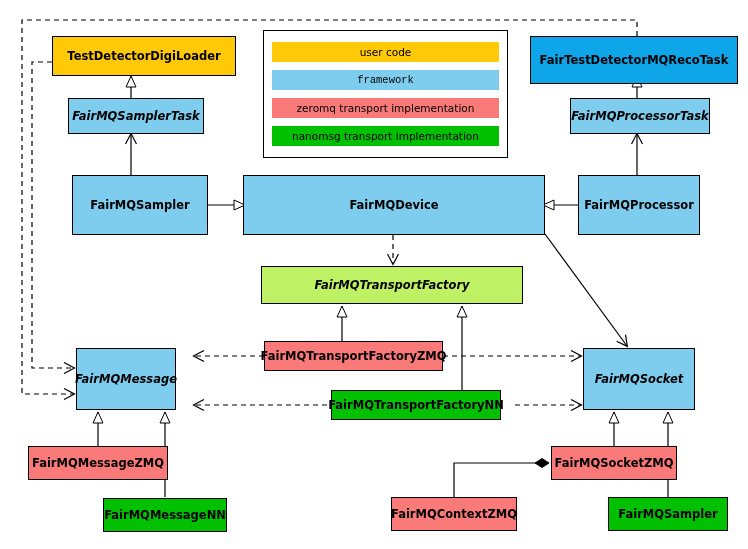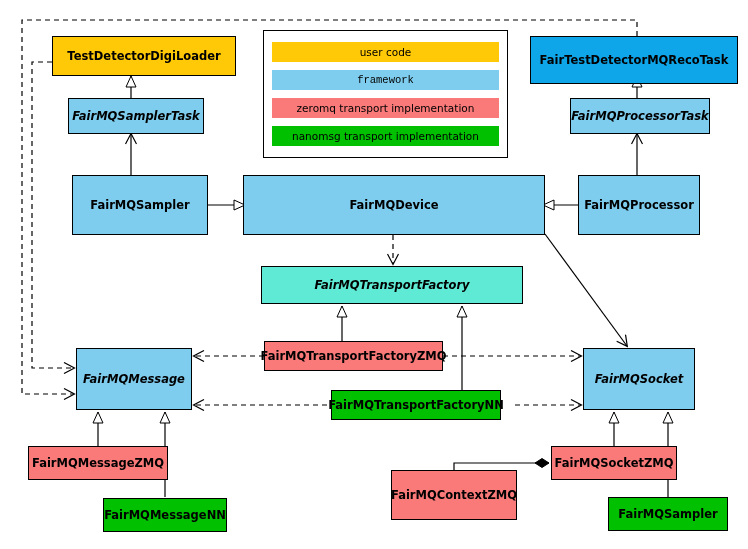--- a/index.html
+++ b/index.html
@@ -144,25 +144,25 @@
   </div>
 
   <div id="nodes-layer">
       <div class="node" style="left: 52px; top: 36px; width: 184px; height: 40px; background: rgb(255, 201, 7);">TestDetectorDigiLoader</div>
       <div class="node" style="left: 530px; top: 36px; width: 208px; height: 48px; background: #0ea5e9;">FairTestDetectorMQRecoTask</div>
       <div class="node abstract" style="left: 68px; top: 98px; width: 136px; height: 36px; background: rgb(127, 205, 238);">FairMQSamplerTask</div>
       <div class="node abstract" style="left: 570px; top: 98px; width: 140px; height: 36px; background: rgb(127, 205, 238);">FairMQProcessorTask</div>
       <div class="node" style="left: 72px; top: 175px; width: 136px; height: 60px; background: rgb(127, 205, 238);">FairMQSampler</div>
       <div class="node" style="left: 243px; top: 175px; width: 302px; height: 60px; background: rgb(127, 205, 238);">FairMQDevice</div>
       <div class="node" style="left: 578px; top: 175px; width: 122px; height: 60px; background: rgb(127, 205, 238);">FairMQProcessor</div>
-      <div class="node abstract" style="left: 261px; top: 266px; width: 262px; height: 38px; background: #5eead4;">FairMQTransportFactory</div>
+      <div class="node abstract" style="left: 261px; top: 266px; width: 262px; height: 38px; background: #bef264;">FairMQTransportFactory</div>
       <div class="node" style="left: 264px; top: 341px; width: 179px; height: 30px; background: rgb(250, 122, 122);">FairMQTransportFactoryZMQ</div>
       <div class="node" style="left: 331px; top: 390px; width: 170px; height: 30px; background: rgb(0, 192, 0);">FairMQTransportFactoryNN</div>
-      <div class="node abstract" style="left: 76px; top: 348px; width: 116px; height: 62px; background: rgb(127, 205, 238);">FairMQMessage</div>
+      <div class="node abstract" style="left: 76px; top: 348px; width: 100px; height: 62px; background: rgb(127, 205, 238);">FairMQMessage</div>
       <div class="node abstract" style="left: 583px; top: 348px; width: 112px; height: 62px; background: rgb(127, 205, 238);">FairMQSocket</div>
       <div class="node" style="left: 28px; top: 446px; width: 140px; height: 34px; background: rgb(250, 122, 122);">FairMQMessageZMQ</div>
       <div class="node" style="left: 103px; top: 498px; width: 124px; height: 34px; background: rgb(0, 192, 0);">FairMQMessageNN</div>
-      <div class="node" style="left: 391px; top: 470px; width: 126px; height: 50px; background: rgb(250, 122, 122);">FairMQContextZMQ</div>
+      <div class="node" style="left: 391px; top: 497px; width: 126px; height: 34px; background: rgb(250, 122, 122);">FairMQContextZMQ</div>
       <div class="node" style="left: 551px; top: 446px; width: 126px; height: 34px; background: rgb(250, 122, 122);">FairMQSocketZMQ</div>
       <div class="node" style="left: 608px; top: 497px; width: 120px; height: 34px; background: rgb(0, 192, 0);">FairMQSampler</div>
     </div>
 
 </div>
 
 </body></html>

